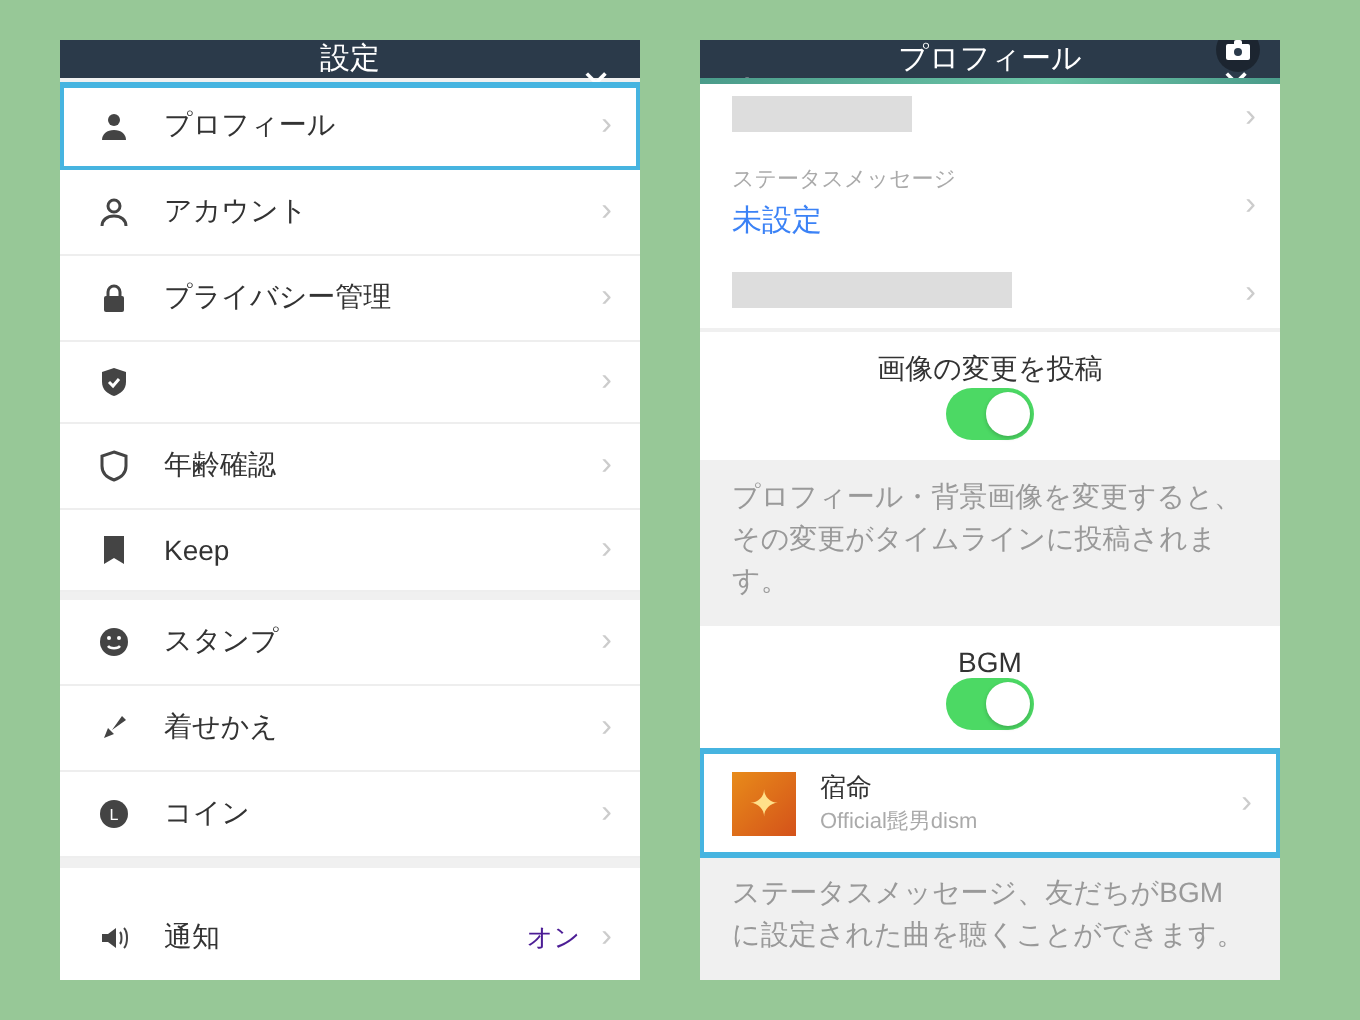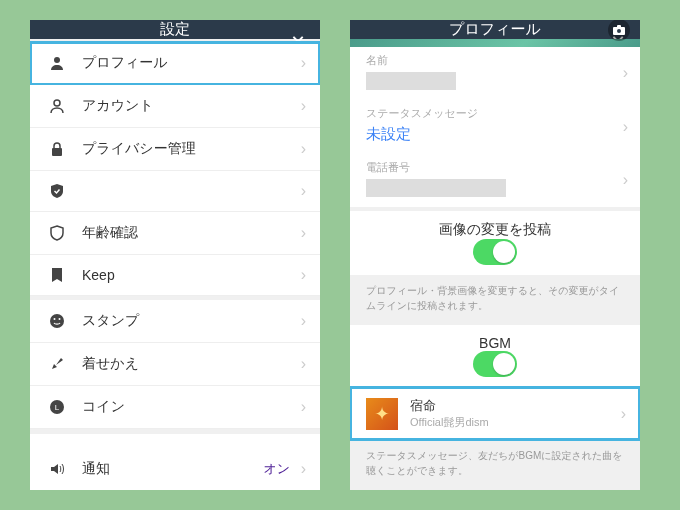--- a/index.html
+++ b/index.html
@@ -143,21 +143,21 @@
     top: 2px;
     width: 22px;
     height: 22px;
     background: #fff;
     border-radius: 50%;
     box-shadow: 0 1px 2px rgba(0,0,0,0.2);
   }
   .hint {
     background: #f0f0f0;
     padding: 8px 16px 12px;
-    font-size: 10px;
+    font-size: 14px;
     color: #999;
     line-height: 1.5;
   }
   .song-row {
     background: #fff;
     display: flex;
     align-items: center;
     padding: 10px 16px;
     position: relative;
   }
@@ -303,31 +303,29 @@
     <div class="camera-btn">
       <svg width="12" height="10" viewBox="0 0 12 10" fill="currentColor">
           <rect x="0" y="2" width="12" height="8" rx="1"></rect>
           <rect x="4" y="0" width="4" height="3" rx="1"></rect>
           <circle cx="6" cy="6" r="2" fill="#2b3a4a"></circle>
         </svg>
     </div>
   </div>
 
   <div class="field">
-    <div class="field-label">名前</div>
     <div class="field-value blocked"></div>
     <span class="chev">›</span>
   </div>
   <div class="field">
     <div class="field-label">ステータスメッセージ</div>
     <div class="field-value">未設定</div>
     <span class="chev">›</span>
   </div>
   <div class="field">
-    <div class="field-label">電話番号</div>
     <div class="field-value blocked wide"></div>
     <span class="chev">›</span>
   </div>
 
   <div class="gap"></div>
 
   <div class="toggle-row">
     <span>画像の変更を投稿</span>
     <div class="toggle"></div>
   </div>

